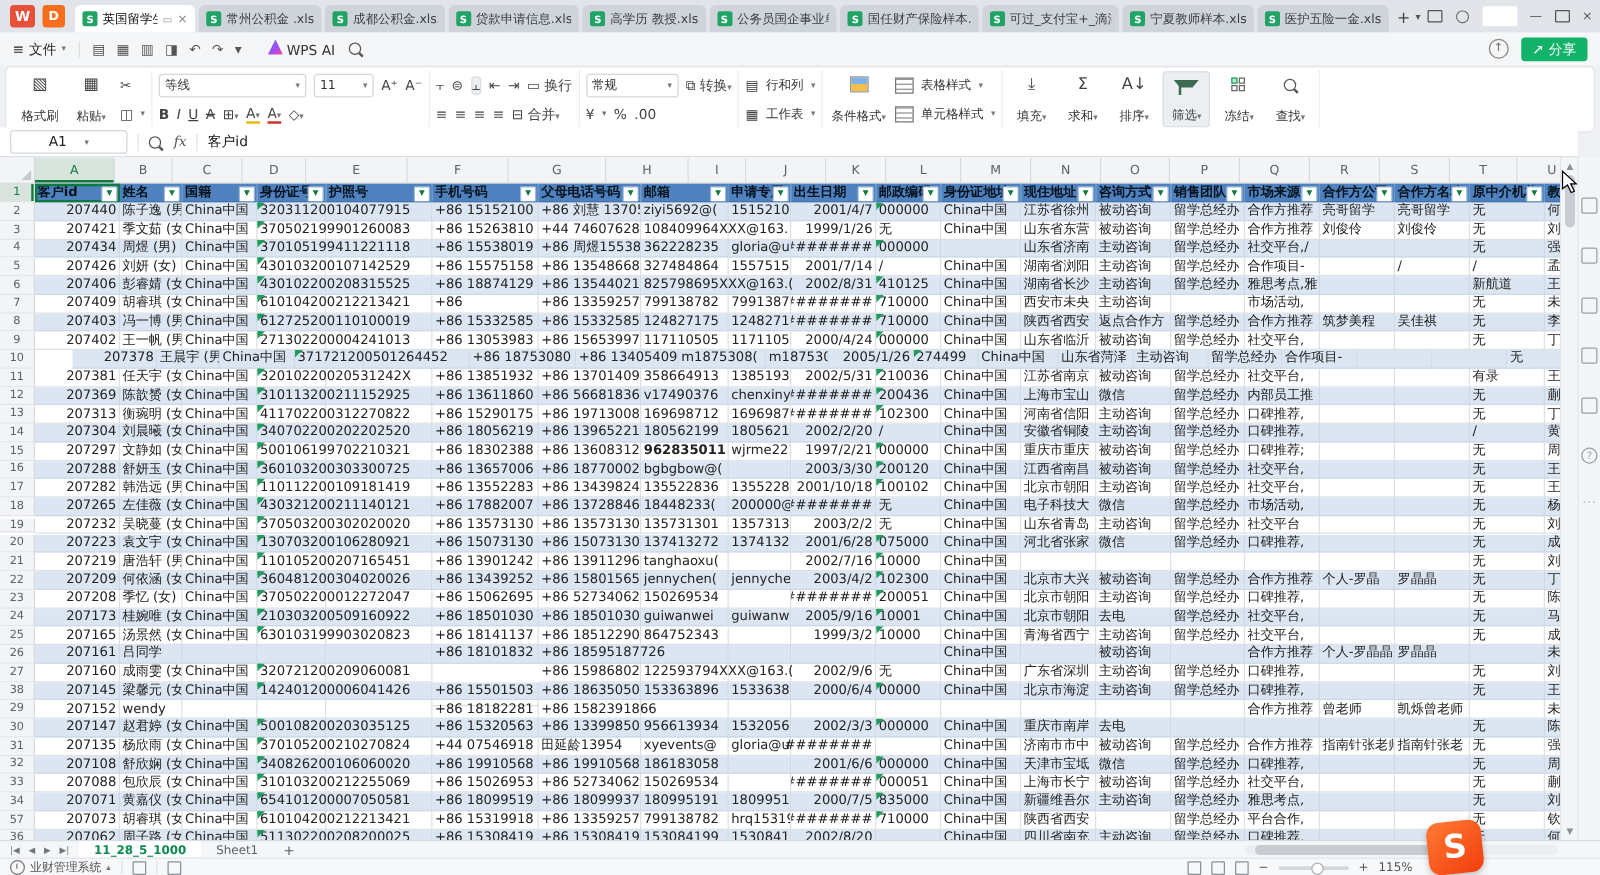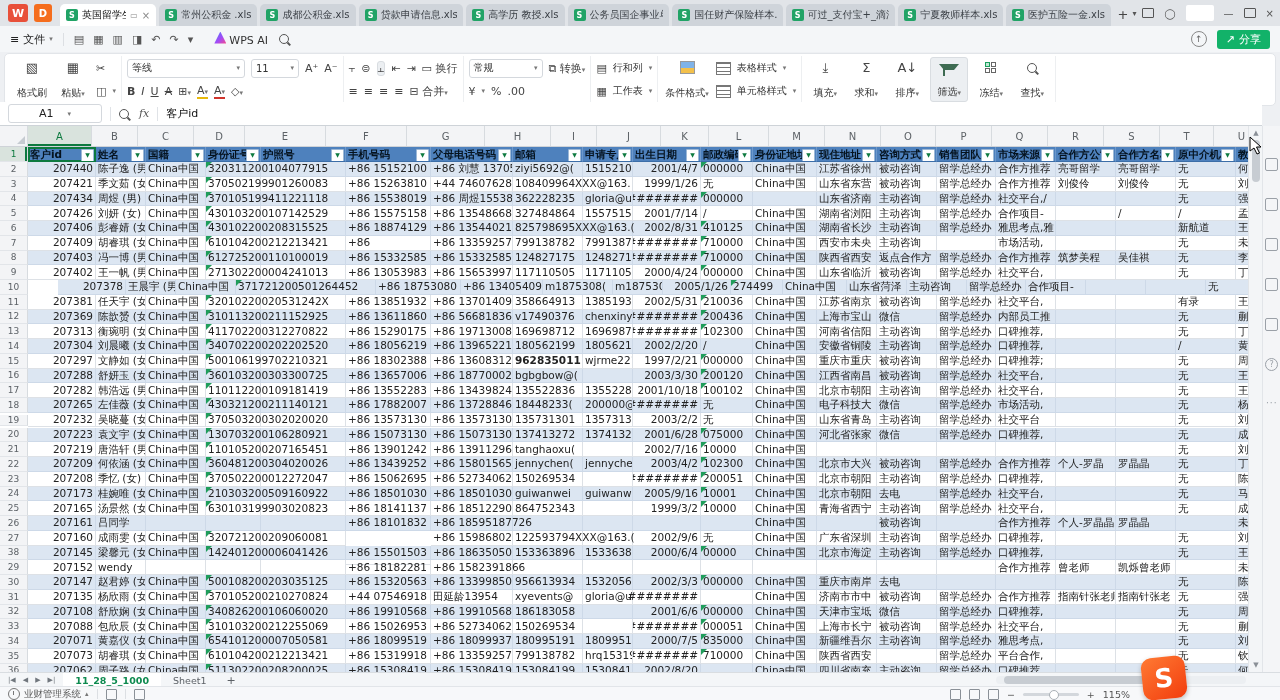--- a/index.html
+++ b/index.html
@@ -1313,21 +1313,21 @@
           <div class="cell" style="width: 55px; flex: 0 0 55px;">主动咨询</div>
           <div class="cell" style="width: 54px; flex: 0 0 54px;">留学总经办</div>
           <div class="cell ov" style="width: 55px; flex: 0 0 55px;">雅思考点,</div>
           <div class="cell" style="width: 55px; flex: 0 0 55px;"></div>
           <div class="cell" style="width: 55px; flex: 0 0 55px;"></div>
           <div class="cell" style="width: 55px; flex: 0 0 55px;">无</div>
           <div class="cell" style="width: 53px; flex: 0 0 53px;">刘紫馨</div>
         </div>
       </div>
       <div class="grow" style="height: 14.75px;">
-        <div class="rn">35</div>
+        <div class="rn">57</div>
         <div class="cells">
           <div class="cell ra" style="width: 63px; flex: 0 0 63px;">207073</div>
           <div class="cell" style="width: 45px; flex: 0 0 45px;">胡睿琪 (女</div>
           <div class="cell" style="width: 55px; flex: 0 0 55px;">China中国</div>
           <div class="cell tri ov" style="width: 50px; flex: 0 0 50px;">610104200212213421</div>
           <div class="cell" style="width: 80px; flex: 0 0 80px;"></div>
           <div class="cell" style="width: 80px; flex: 0 0 80px;">+86 15319918</div>
           <div class="cell" style="width: 77px; flex: 0 0 77px;">+86 1335925706</div>
           <div class="cell" style="width: 65px; flex: 0 0 65px;">799138782</div>
           <div class="cell" style="width: 45px; flex: 0 0 45px;">hrq153199(</div>

